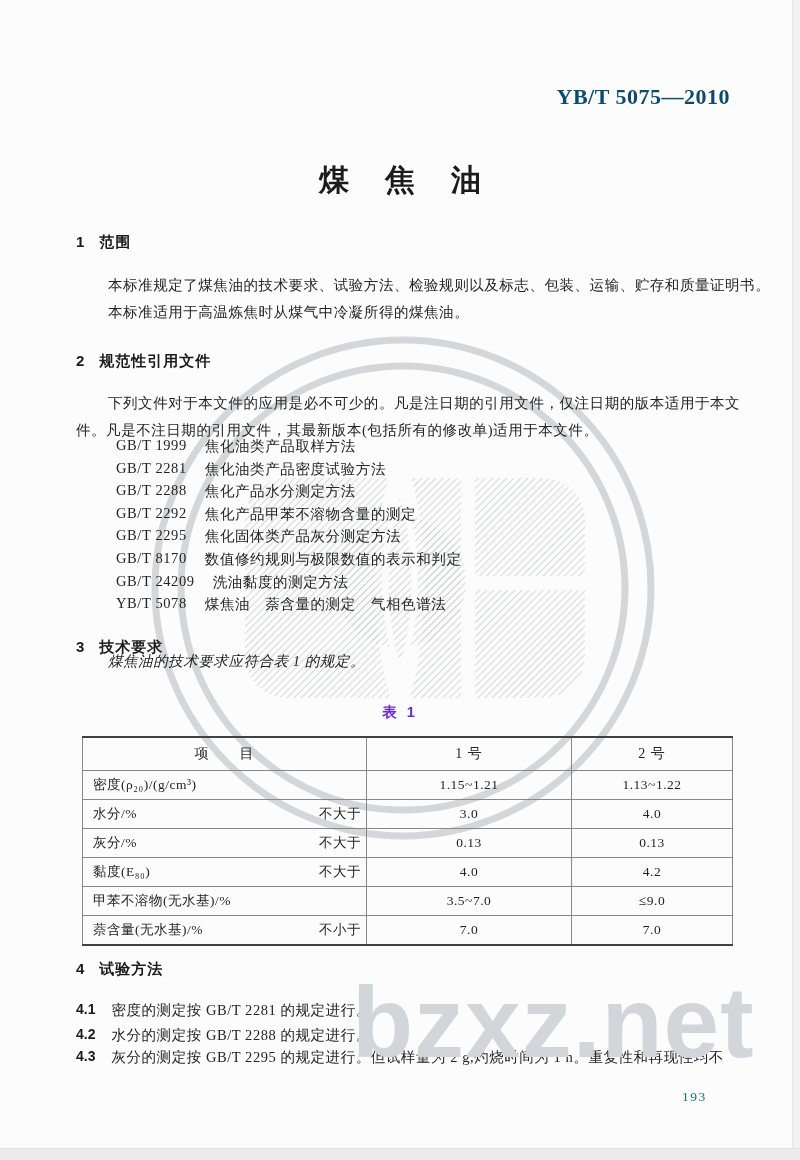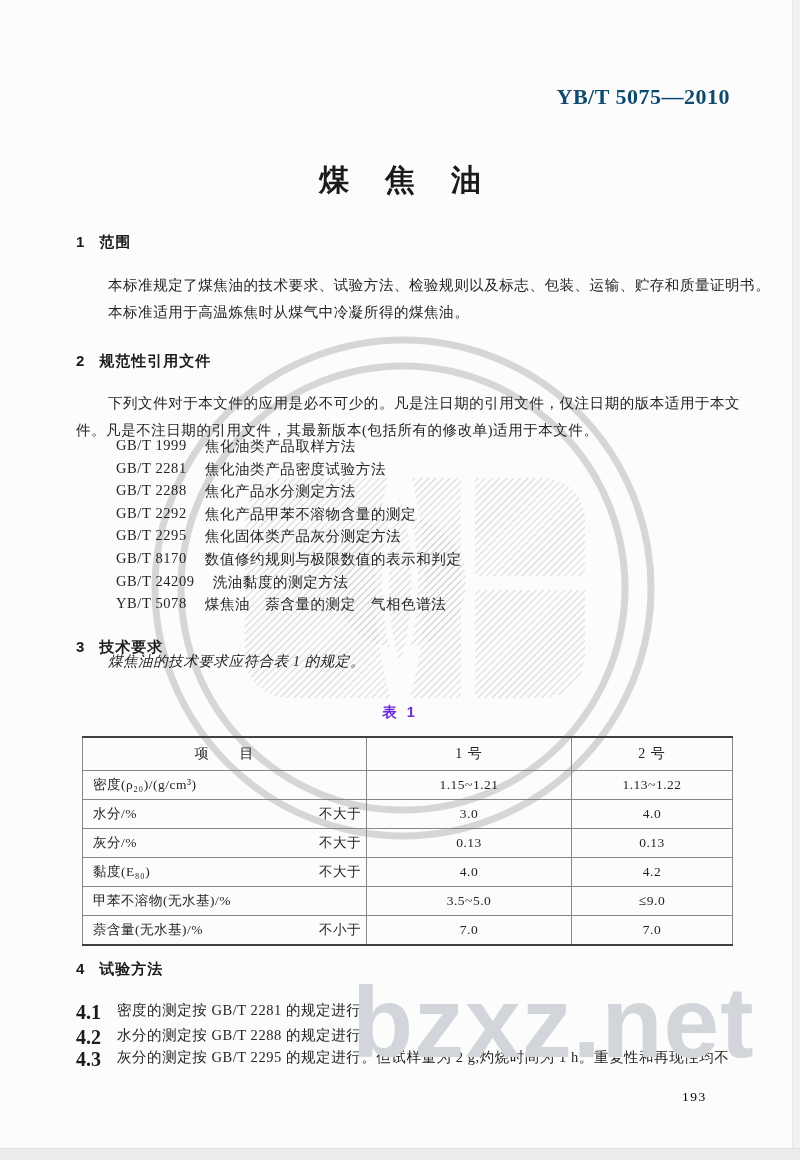--- a/index.html
+++ b/index.html
@@ -65,25 +65,25 @@
     border:1px solid #878787;font-weight:normal;
     font-family:"Liberation Serif",serif;color:#242424;
   }
   #table1 th{height:30px;font-size:14px;text-align:center;letter-spacing:1px;}
   #table1 td{height:26px;font-size:13.5px;}
   #table1 td.val{text-align:center;letter-spacing:.5px;}
   .c1wrap{display:flex;justify-content:space-between;align-items:center;padding:0 4px 0 9px;letter-spacing:.5px;}
 
   #s4-h{top:960px;left:76px;}
   .s4-item{position:absolute;left:76px;display:flex;gap:16px;white-space:nowrap;}
-  .s4-num{font-family:Liberation Serif, serif;font-weight:bold;font-size:20px;color:#1b1b1b;}
+  .s4-num{font-family:Liberation Sans, sans-serif;font-weight:bold;font-size:14px;color:#1b1b1b;}
   .s4-text{font-size:14.5px;letter-spacing:.55px;}
   #s4-i1{top:1001px;} #s4-i2{top:1026px;} #s4-i3{top:1048px;}
 
-  #page-num{top:1089px;left:682px;font-size:13.5px;letter-spacing:1.5px;color:#000000;z-index:2;}
+  #page-num{top:1089px;left:682px;font-size:13.5px;letter-spacing:1.5px;color:#0f766e;z-index:2;}
 
   
   #edge-right{position:absolute;right:0;top:0;width:7px;height:100%;background:#f2f2f2;border-left:1px solid #e7e7e7;z-index:0;}
   #edge-bottom{position:absolute;left:0;bottom:0;width:100%;height:11px;background:#ecebeb;border-top:1px solid #e2e2e2;z-index:4;}
 </style>
 </head>
 <body>
 
 <div class="page">
 
@@ -226,21 +226,21 @@
         <td class="val">4.0</td>
         <td class="val">4.2</td>
       </tr>
       <tr>
         <td>
             <div class="c1wrap">
               <span>甲苯不溶物(无水基)/%</span>
               <span></span>
             </div>
           </td>
-        <td class="val">3.5~5.0</td>
+        <td class="val">3.5~7.0</td>
         <td class="val">≤9.0</td>
       </tr>
       <tr>
         <td>
             <div class="c1wrap">
               <span>萘含量(无水基)/%</span>
               <span>不小于</span>
             </div>
           </td>
         <td class="val">7.0</td>

